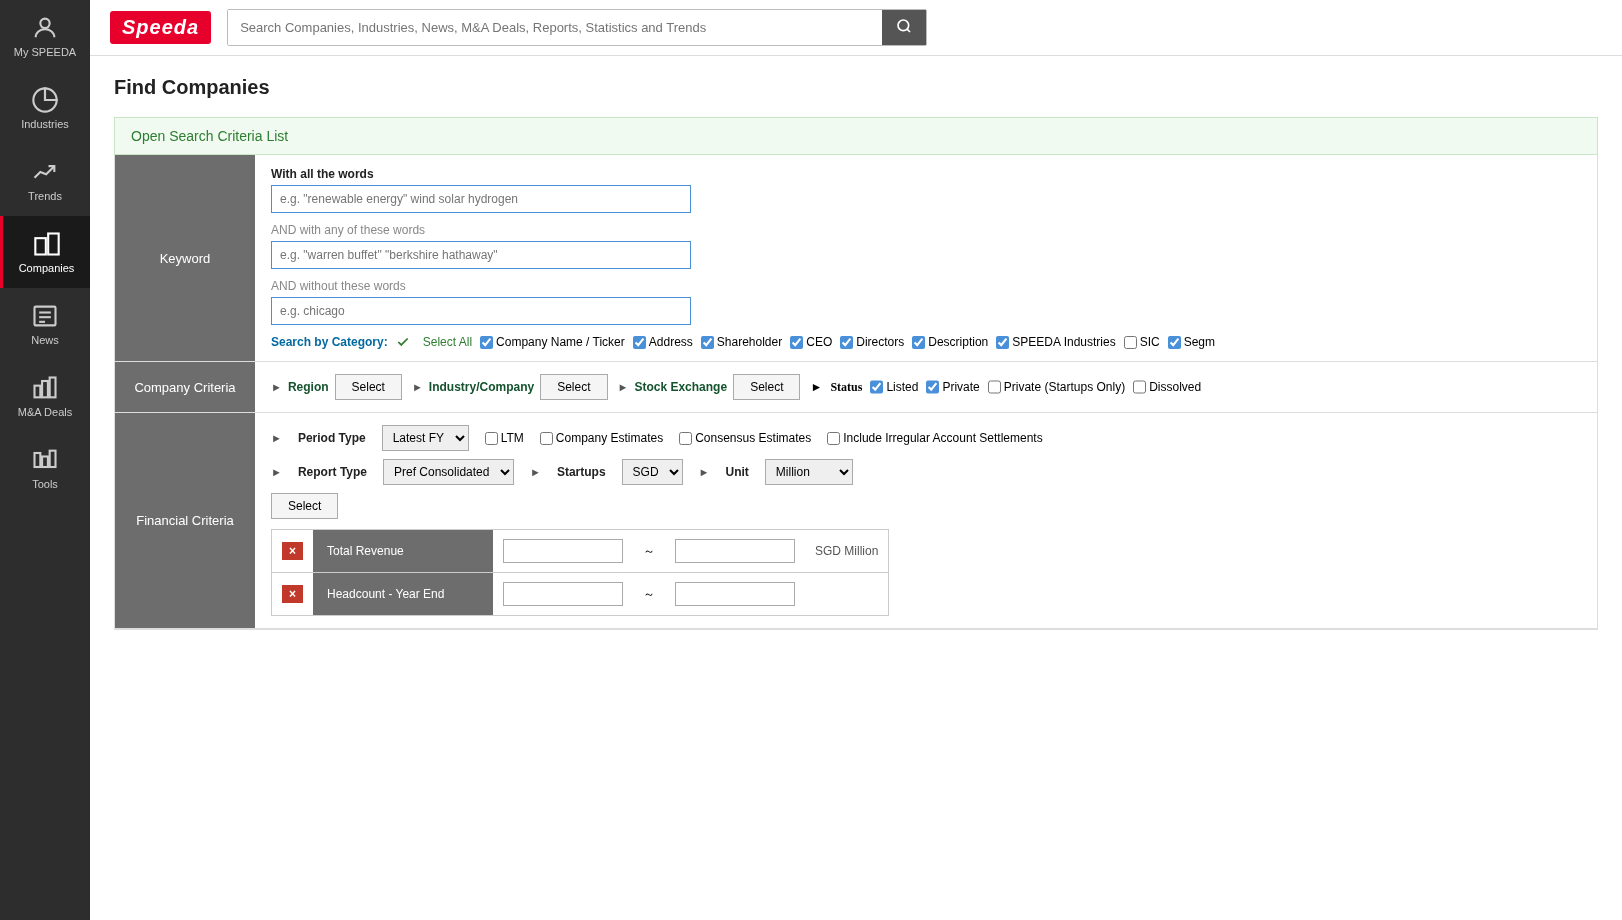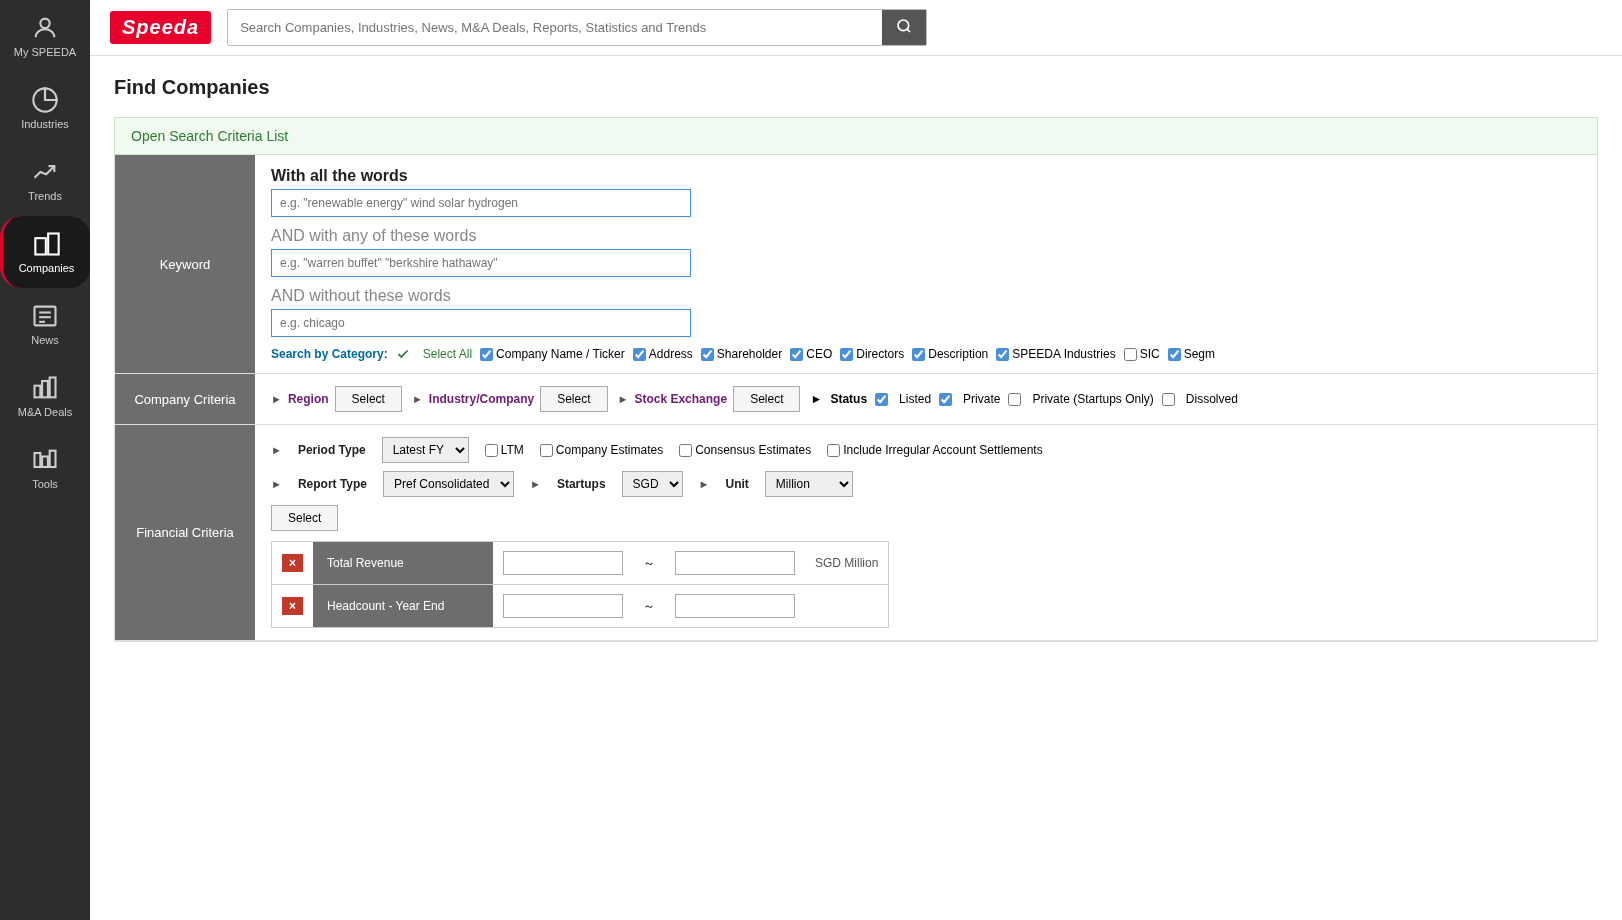--- a/index.html
+++ b/index.html
@@ -25,21 +25,20 @@
       cursor: pointer;
       width: 100%;
       text-align: center;
       font-size: 11px;
       gap: 4px;
     }
     .sidebar-item.active {
       background: #1a1a1a;
       color: #fff;
       border-left: 3px solid #e8002d;
-      border-radius: 21px;
     }
     .sidebar-item svg { width: 28px; height: 28px; }
     .sidebar-item span { font-size: 11px; }
 
     
     .main {
       flex: 1;
       display: flex;
       flex-direction: column;
       overflow-y: auto;
@@ -144,21 +143,21 @@
     }
 
     
     .keyword-row {
       margin-bottom: 10px;
     }
     .keyword-row label {
       display: block;
       font-weight: bold;
       margin-bottom: 4px;
-      font-size: 16px;
+      font-size: 12px;
       color: #222;
     }
     .keyword-row label span {
       color: #888;
       font-weight: normal;
     }
     .keyword-row input {
       width: 420px;
       padding: 6px 8px;
       border: 1px solid #4a90d9;
@@ -188,37 +187,37 @@
       flex-wrap: wrap;
       gap: 10px;
       font-size: 12px;
     }
     .criteria-group {
       display: flex;
       align-items: center;
       gap: 6px;
     }
     .criteria-group .arrow { color: #555; font-size: 11px; }
-    .criteria-group .clabel { font-weight: bold; color: #701a75; }
+    .criteria-group .clabel { font-weight: bold; color: #14532d; }
     .select-btn {
       padding: 5px 16px;
       border: 1px solid #aaa;
       background: #f5f5f5;
       cursor: pointer;
       font-size: 12px;
     }
 
     
     .status-group {
       display: flex;
       align-items: center;
       gap: 8px;
     }
-    .status-group .clabel { font-weight: bold; }
-    .status-item { display: flex; align-items: center; gap: 11px; cursor: pointer; font-size: 12px; }
+    .status-group .clabel { font-weight: bold; font-family: Liberation Serif, serif; }
+    .status-item { display: flex; gap: 3px; cursor: pointer; font-size: 12px; }
     .status-item input[type=checkbox] { accent-color: #4a90d9; }
 
     
     .financial-section {
       display: flex;
       border-bottom: 1px solid #ddd;
     }
     .financial-content {
       flex: 1;
       padding: 12px 16px;

